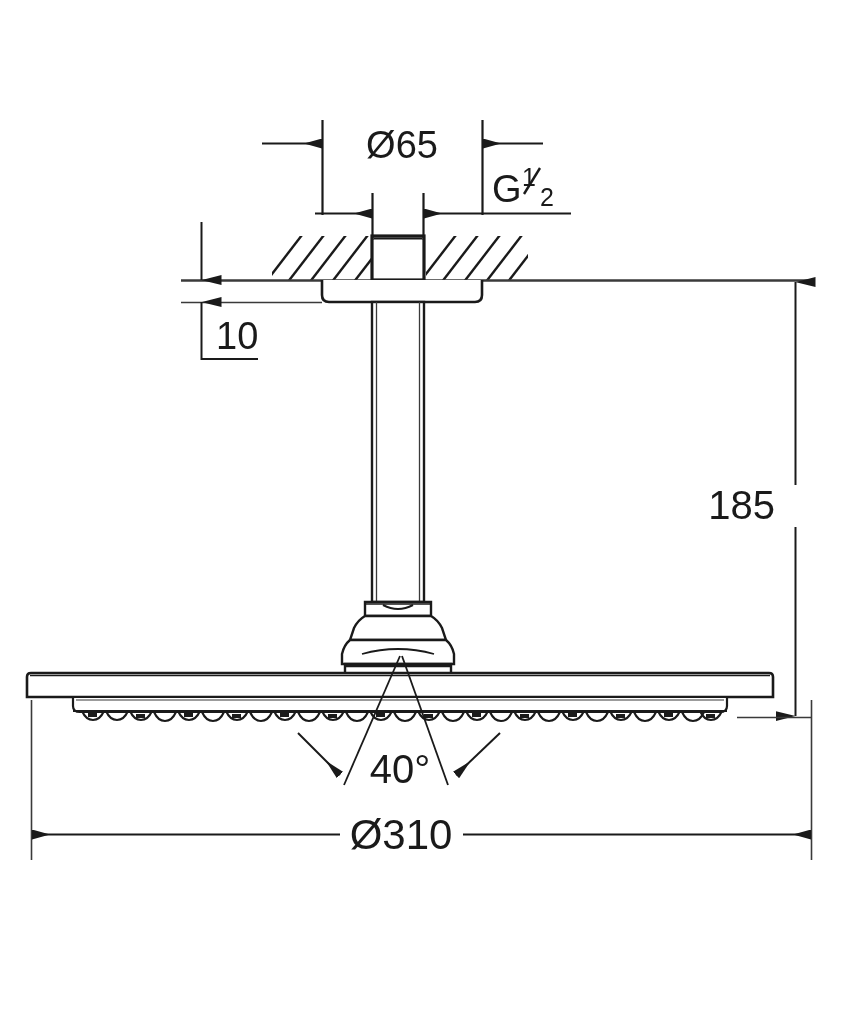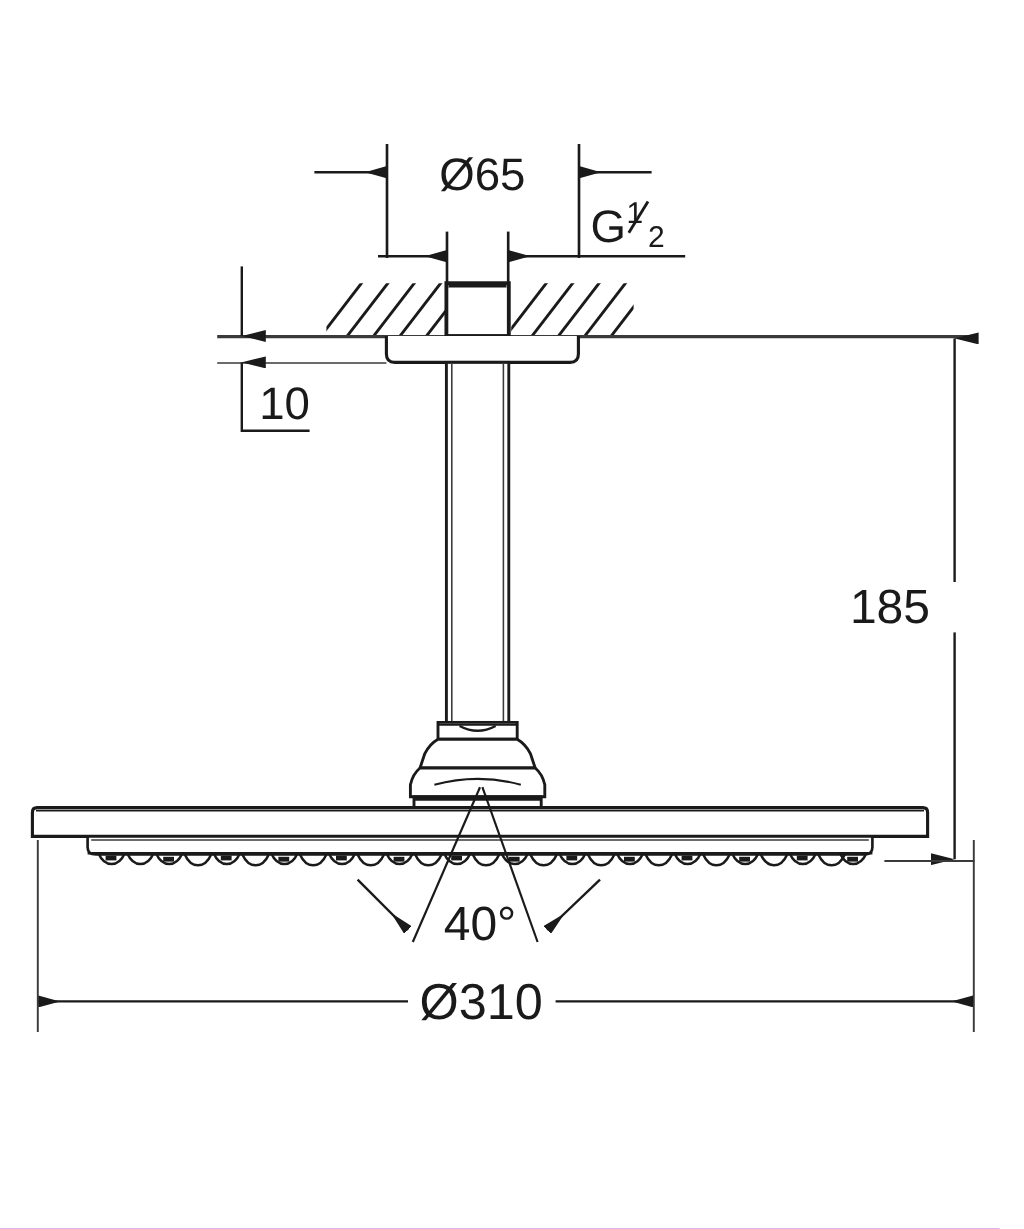--- a/index.html
+++ b/index.html
@@ -10,21 +10,21 @@
   body {
     width: 853px;
     height: 1024px;
     font-family: "Liberation Sans", sans-serif;
     overflow: hidden;
   }
   #drawing-root {
     position: relative;
     width: 833px;
     height: 1024px;
-    background: #a21caf;
+    background: #be185d;
     text-align: right;
   }
   svg#tech-drawing {
     display: block;
     width: 853px;
     height: 1024px;
   }
   .dim-text {
     font-family: "Liberation Sans", sans-serif;
     fill: #1a1a1a;

